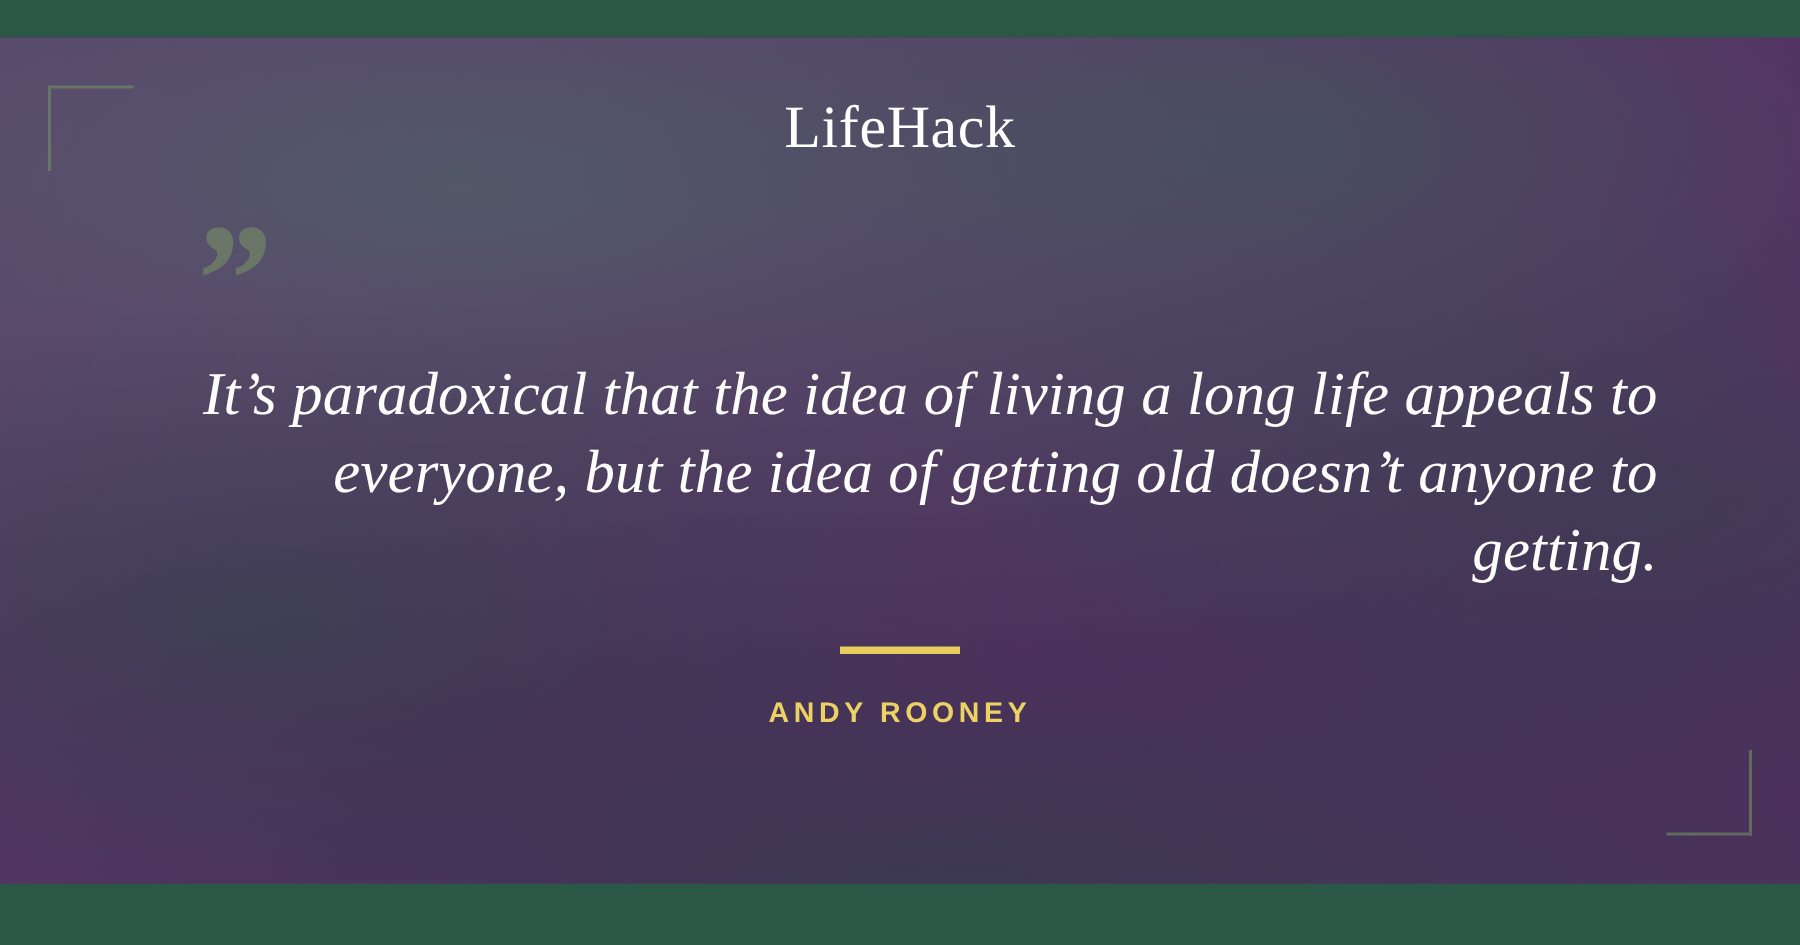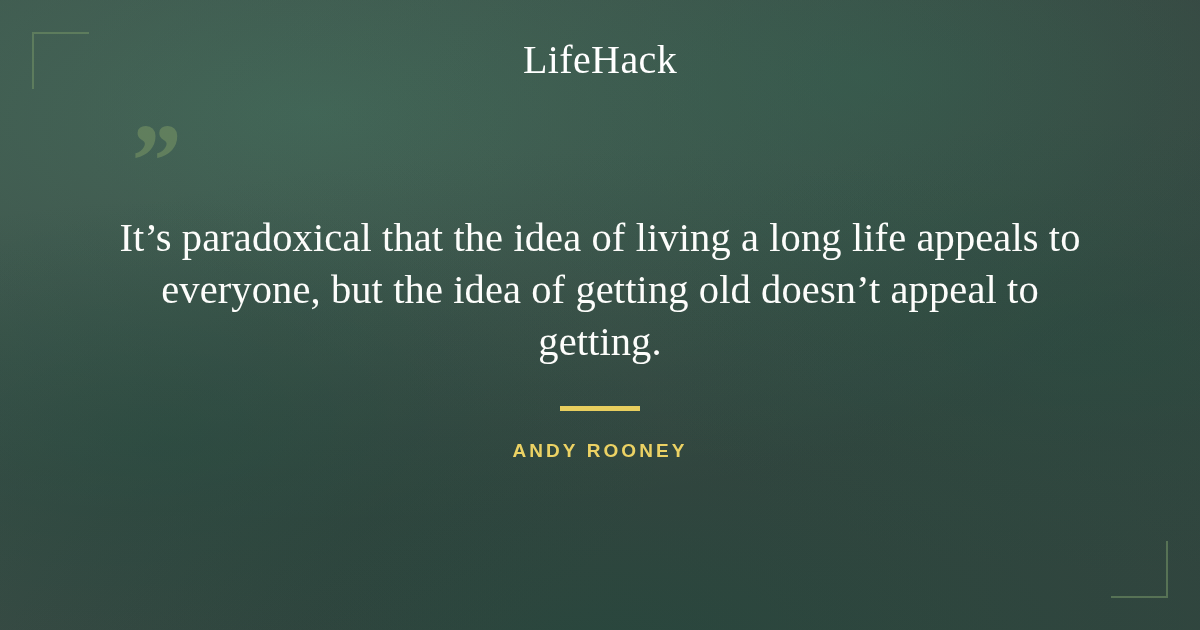--- a/index.html
+++ b/index.html
@@ -11,23 +11,24 @@
   }
 
   body {
     font-family:"Liberation Sans", sans-serif;
     background:#2a5746;
   }
 
   #card {
     position:relative;
     width:1200px;
-    height:630px;
+    height:564px;
     overflow:hidden;
-    background:#404040;
+    background:#701a75;
+    margin-top:25px;
   }
 
   
   .wash {
     position:absolute;
     inset:0;
     pointer-events:none;
   }
   .wash.a {
     background:
@@ -97,22 +98,23 @@
     opacity:0.52;
     user-select:none;
   }
 
   
   .quote {
     position:absolute;
     left:95px;
     right:95px;
     top:212px;
-    text-align:center;
+    text-align:right;
     font-family:"Liberation Serif", "DejaVu Serif", serif;
+    font-style:italic;
     font-size:40.5px;
     line-height:52px;
     color:#fdfdfb;
     letter-spacing:0.1px;
   }
 
   
   .divider {
     position:absolute;
     left:50%;
@@ -149,21 +151,21 @@
 
   <div class="bracket tl"></div>
   <div class="bracket br"></div>
 
   <div class="logo">LifeHack</div>
 
   <div class="quote-glyph">”</div>
 
   <div class="quote">
     <div>It’s paradoxical that the idea of living a long life appeals to</div>
-    <div>everyone, but the idea of getting old doesn’t appeal to</div>
+    <div>everyone, but the idea of getting old doesn’t anyone to</div>
     <div>getting.</div>
   </div>
 
   <div class="divider"></div>
 
   <div class="author">ANDY ROONEY</div>
 
 </div>
 
 </body></html>

